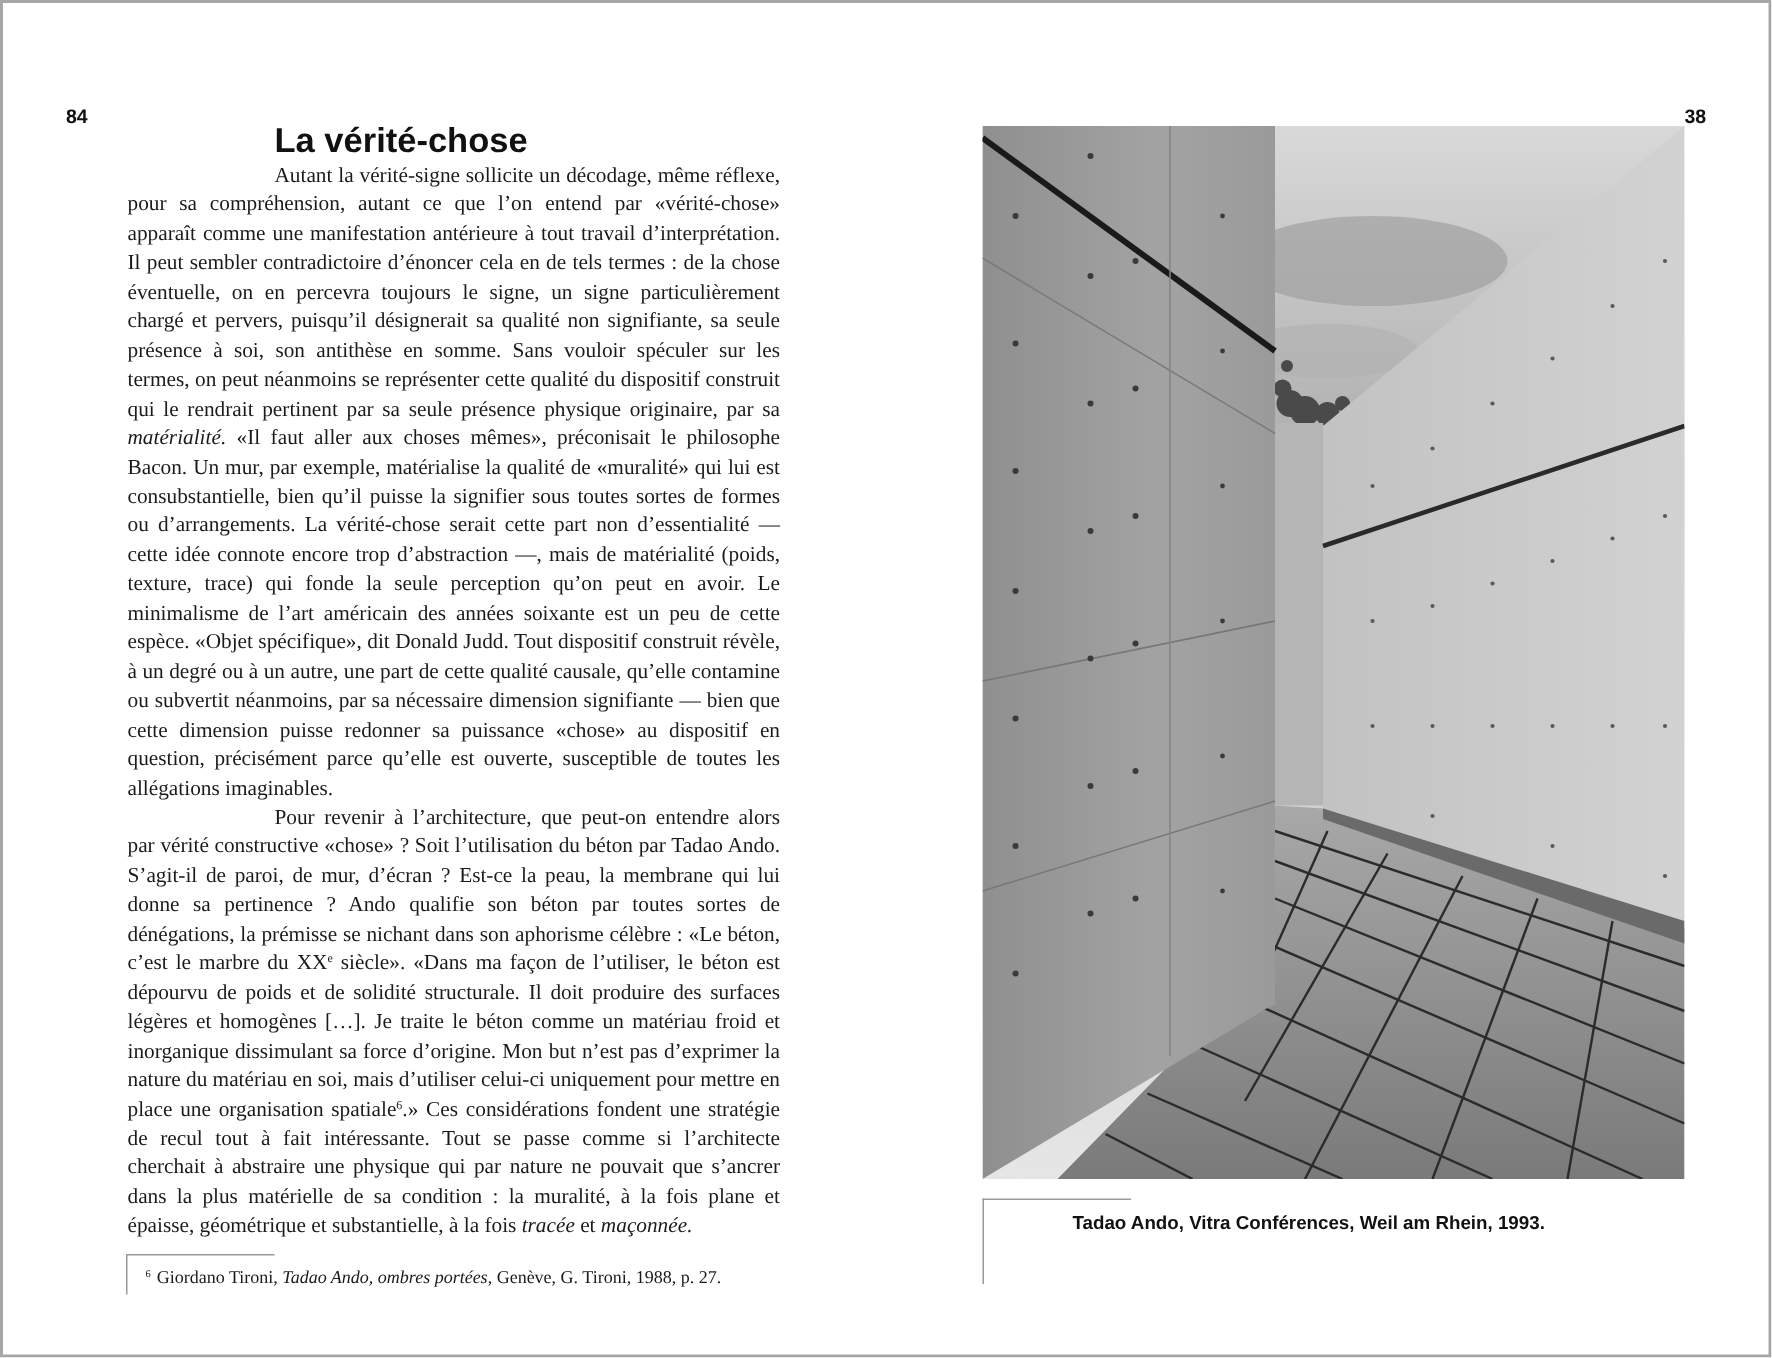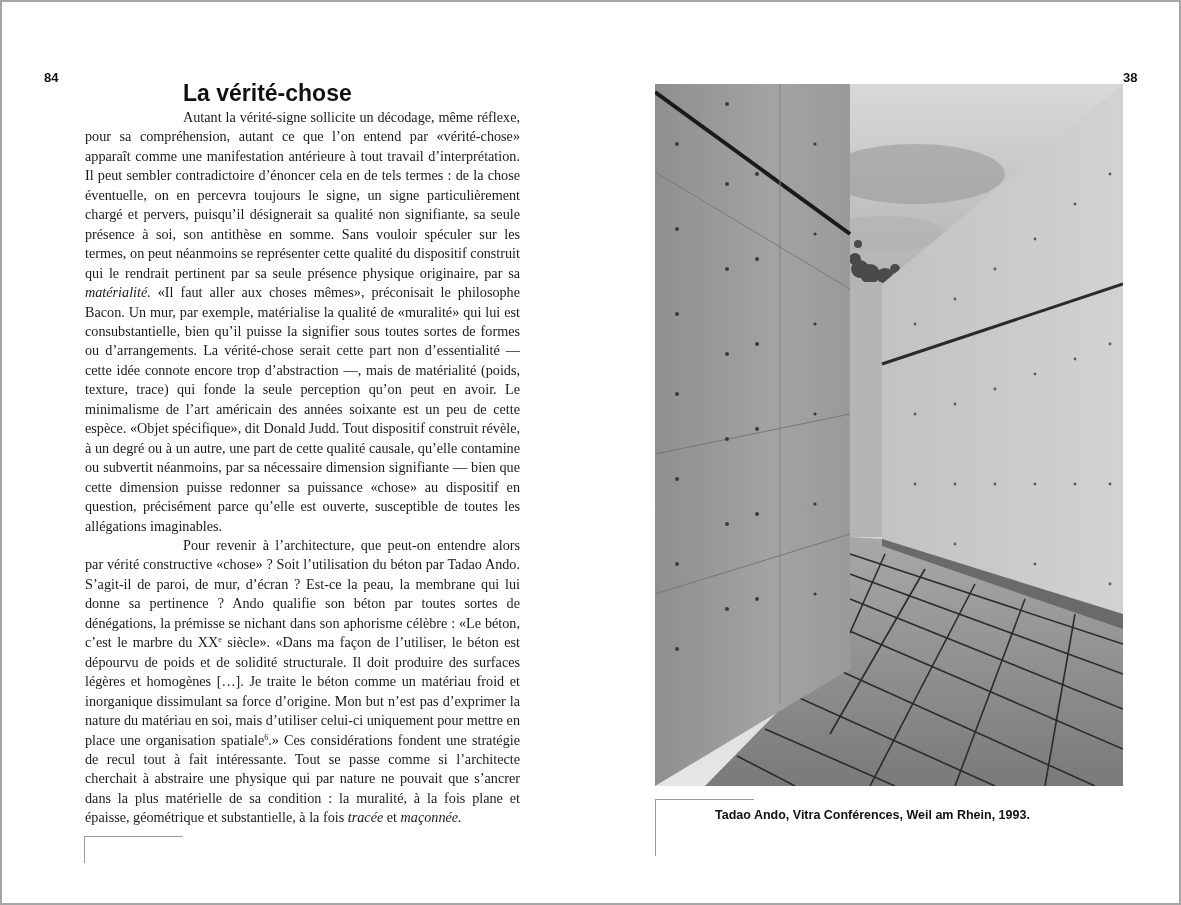--- a/index.html
+++ b/index.html
@@ -100,20 +100,23 @@
   <div class="folio left">84</div>
 
   <h1 class="heading">La vérité-chose</h1>
 
   <div class="body-text" id="body-text">
       <p><span>Autant la vérité-signe sollicite un décodage, même réflexe, pour sa compréhension, autant ce que l’on entend par «vérité-chose» apparaît comme une manifestation antérieure à tout travail d’interprétation. Il peut sembler contradictoire d’énoncer cela en de tels termes : de la chose éventuelle, on en percevra toujours le signe, un signe particulièrement chargé et pervers, puisqu’il désignerait sa qualité non signifiante, sa seule présence à soi, son antithèse en somme. Sans vouloir spéculer sur les termes, on peut néanmoins se représenter cette qualité du dispositif construit qui le rendrait pertinent par sa seule présence physique originaire, par sa </span><em>matérialité.</em><span> «Il faut aller aux choses mêmes», préconisait le philosophe Bacon. Un mur, par exemple, matérialise la qualité de «muralité» qui lui est consubstantielle, bien qu’il puisse la signifier sous toutes sortes de formes ou d’arrangements. La vérité-chose serait cette part non d’essentialité — cette idée connote encore trop d’abstraction —, mais de matérialité (poids, texture, trace) qui fonde la seule perception qu’on peut en avoir. Le minimalisme de l’art américain des années soixante est un peu de cette espèce. «Objet spécifique», dit Donald Judd. Tout dispositif construit révèle, à un degré ou à un autre, une part de cette qualité causale, qu’elle contamine ou subvertit néanmoins, par sa nécessaire dimension signifiante — bien que cette dimension puisse redonner sa puissance «chose» au dispositif en question, précisément parce qu’elle est ouverte, susceptible de toutes les allégations imaginables.</span></p>
       <p><span>Pour revenir à l’architecture, que peut-on entendre alors par vérité constructive «chose» ? Soit l’utilisation du béton par Tadao Ando. S’agit-il de paroi, de mur, d’écran ? Est-ce la peau, la membrane qui lui donne sa pertinence ? Ando qualifie son béton par toutes sortes de dénégations, la prémisse se nichant dans son aphorisme célèbre : «Le béton, c’est le marbre du XX</span><sup>e</sup><span> siècle». «Dans ma façon de l’utiliser, le béton est dépourvu de poids et de solidité structurale. Il doit produire des surfaces légères et homogènes […]. Je traite le béton comme un matériau froid et inorganique dissimulant sa force d’origine. Mon but n’est pas d’exprimer la nature du matériau en soi, mais d’utiliser celui-ci uniquement pour mettre en place une organisation spatiale</span><sup>6</sup><span>.» Ces considérations fondent une stratégie de recul tout à fait intéressante. Tout se passe comme si l’architecte cherchait à abstraire une physique qui par nature ne pouvait que s’ancrer dans la plus matérielle de sa condition : la muralité, à la fois plane et épaisse, géométrique et substantielle, à la fois </span><em>tracée</em><span> et </span><em>maçonnée.</em></p>
     </div>
 
   <div class="footnote-rule"></div>
+  <div class="footnote">
+    <sup>6</sup><span>Giordano Tironi, </span><em>Tadao Ando, ombres portées</em><span>, Genève, G. Tironi, 1988, p. 27.</span>
+  </div>
 
   <div class="folio right">38</div>
 
   <svg class="photo" viewBox="0 0 468 702" preserveAspectRatio="none" xmlns="http://www.w3.org/2000/svg">
     <defs>
       <linearGradient id="sky" x1="0" y1="0" x2="0" y2="1">
         <stop offset="0" stop-color="#d9d9d9"></stop>
         <stop offset="0.35" stop-color="#a9a9a9"></stop>
         <stop offset="0.6" stop-color="#cfcfcf"></stop>
         <stop offset="1" stop-color="#e6e6e6"></stop>

